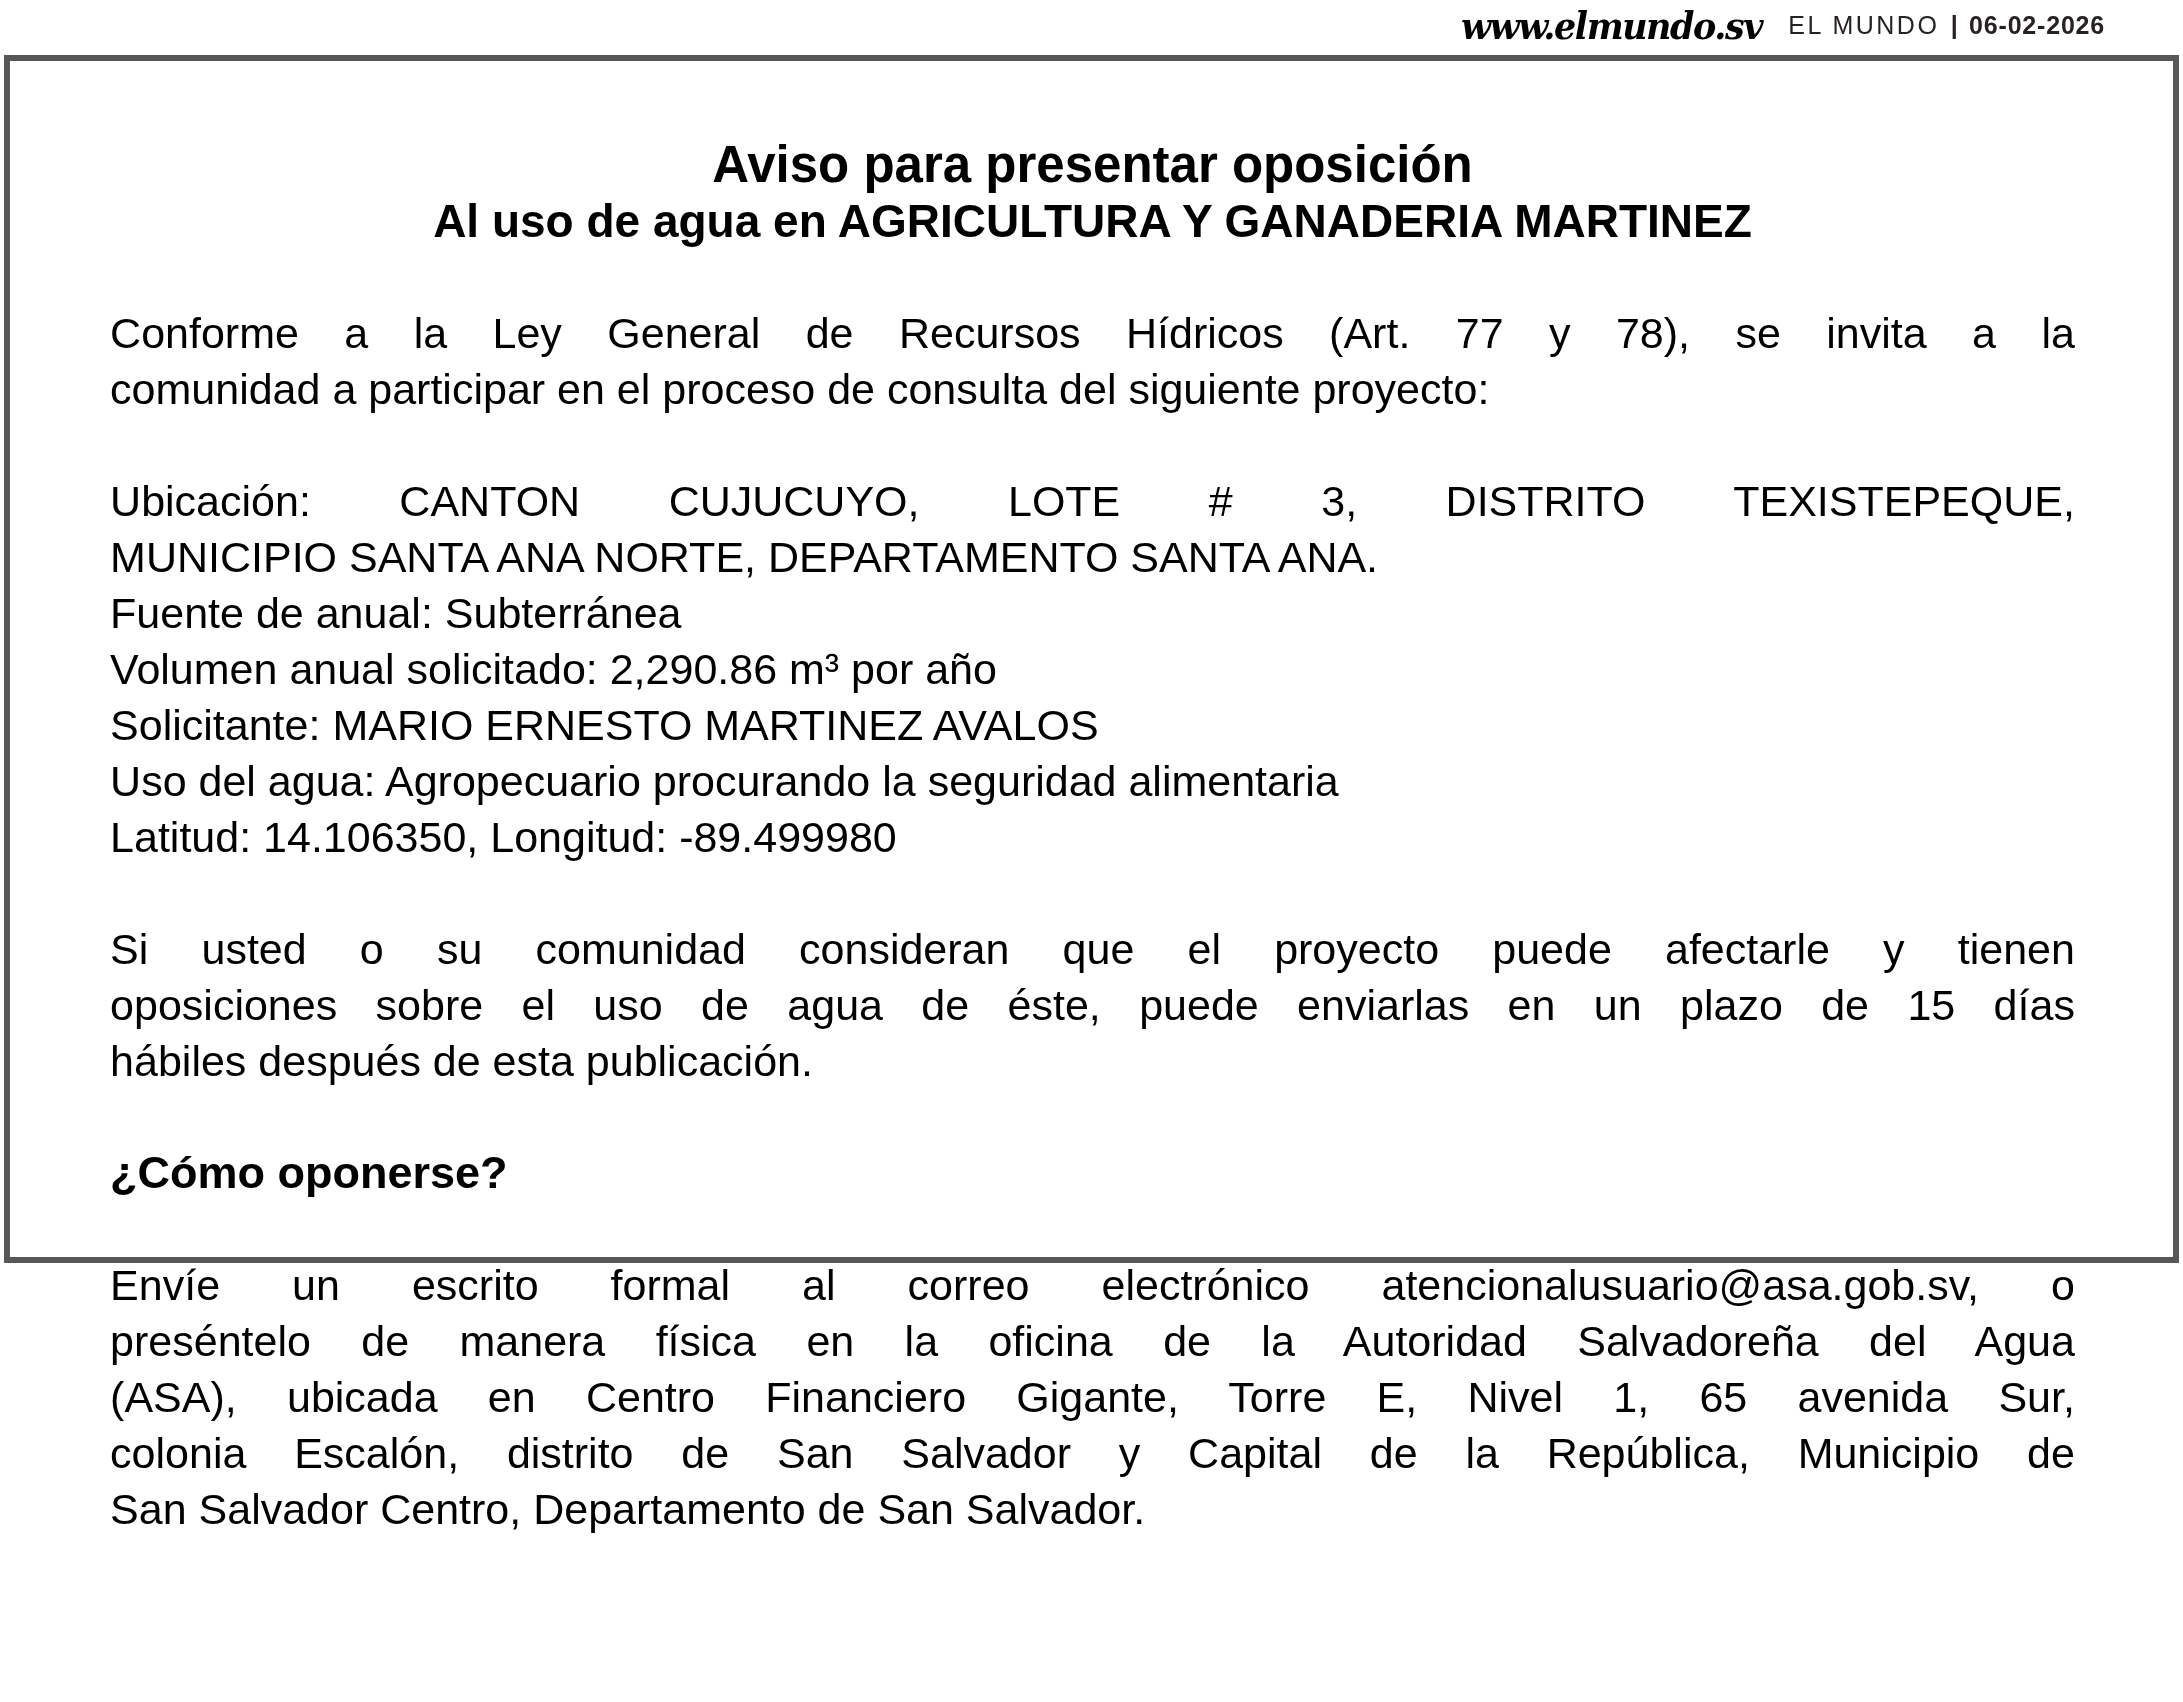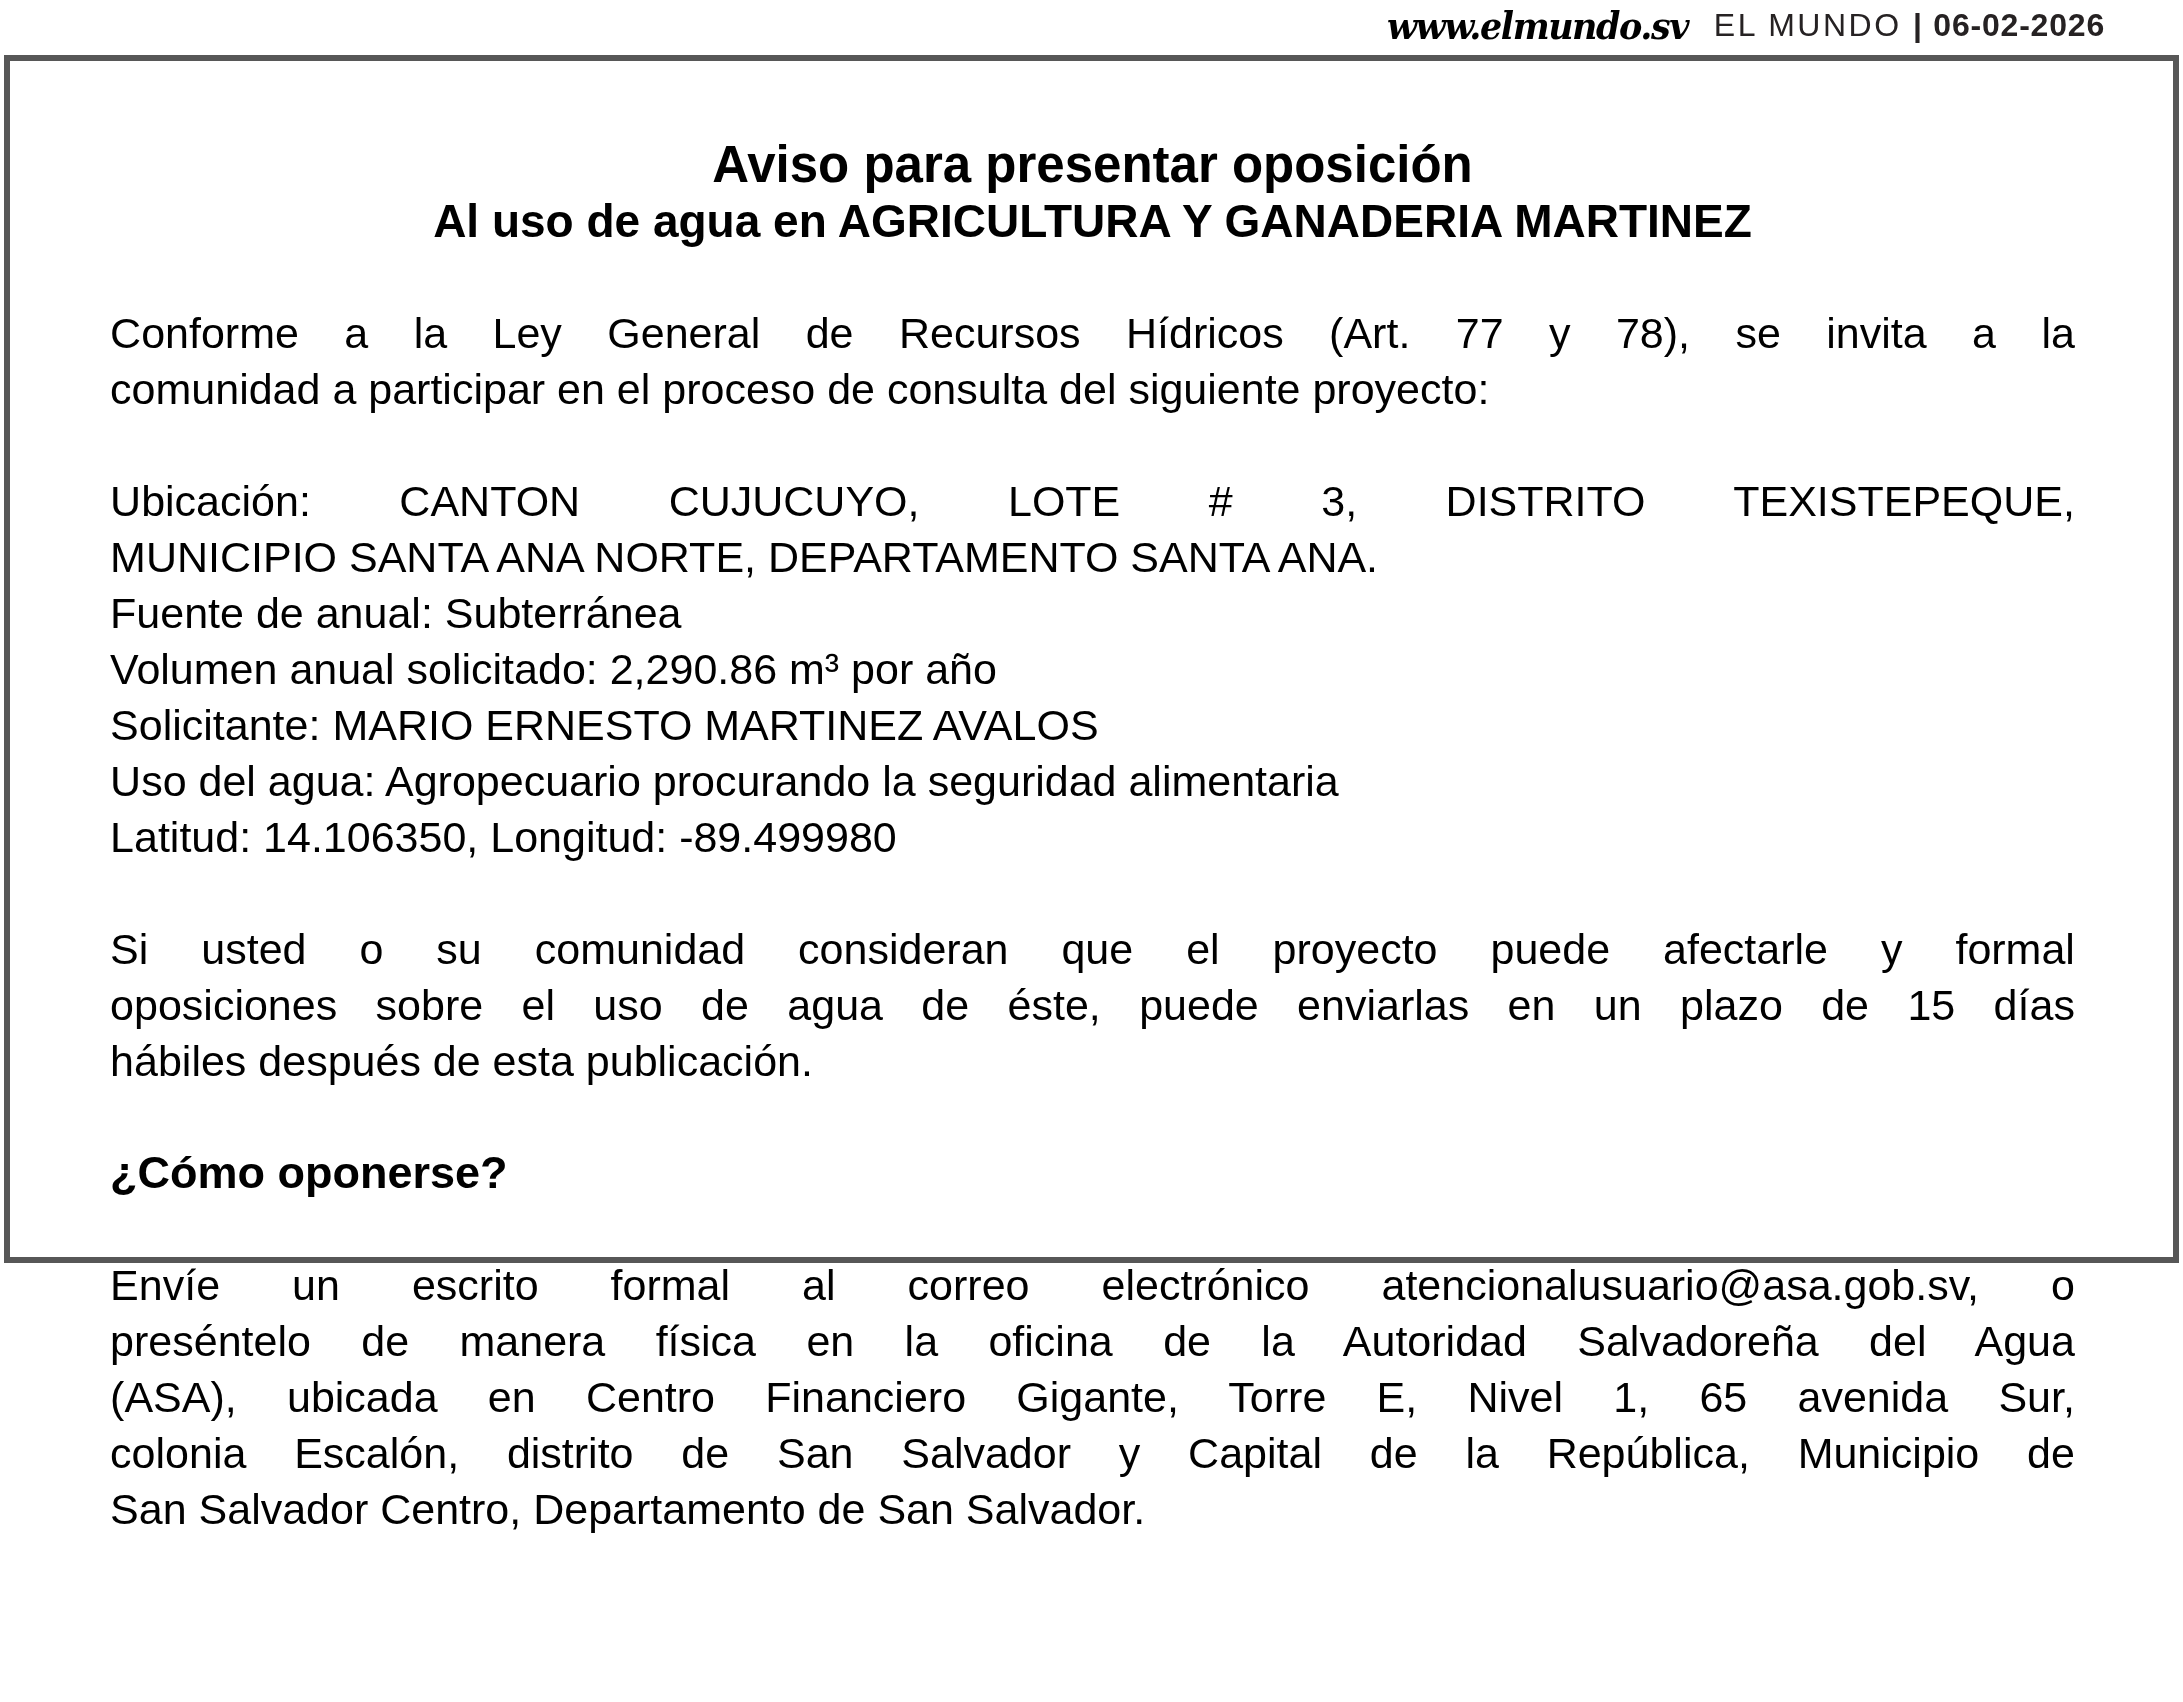--- a/index.html
+++ b/index.html
@@ -25,21 +25,21 @@
     font-weight: bold;
     font-size: 38px;
     letter-spacing: -1.6px;
     transform: scaleX(0.92);
     transform-origin: left center;
   }
   .edition {
     display: flex;
     align-items: center;
     gap: 11.4px;
-    font-size: 32px;
+    font-size: 25px;
     color: #262223;
     white-space: nowrap;
   }
   .edition .brand { font-weight: normal; letter-spacing: 2.5px; }
   .edition .sep   { font-weight: bold; }
   .edition .date  { font-weight: bold; letter-spacing: 0.8px; }
   
   .notice-box {
     margin: 0 4.1px;
     height: 1208px;
@@ -116,21 +116,21 @@
 
       <div class="para plain">
           <div class="line">Fuente de anual: Subterránea</div>
           <div class="line">Volumen anual solicitado: 2,290.86 m³ por año</div>
           <div class="line">Solicitante: MARIO ERNESTO MARTINEZ AVALOS</div>
           <div class="line">Uso del agua: Agropecuario procurando la seguridad alimentaria</div>
           <div class="line">Latitud: 14.106350, Longitud: -89.499980</div>
         </div>
 
       <div class="para gap">
-          <div class="line">Si usted o su comunidad consideran que el proyecto puede afectarle y formal</div>
+          <div class="line">Si usted o su comunidad consideran que el proyecto puede afectarle y tienen</div>
           <div class="line">oposiciones sobre el uso de agua de éste, puede enviarlas en un plazo de 15 días</div>
           <div class="line">hábiles después de esta publicación.</div>
         </div>
 
       <h3 class="how-heading">¿Cómo oponerse?</h3>
 
       <div class="para gap">
           <div class="line">Envíe un escrito formal al correo electrónico atencionalusuario@asa.gob.sv, o</div>
           <div class="line">preséntelo de manera física en la oficina de la Autoridad Salvadoreña del Agua</div>
           <div class="line">(ASA), ubicada en Centro Financiero Gigante, Torre E, Nivel 1, 65 avenida Sur,</div>

